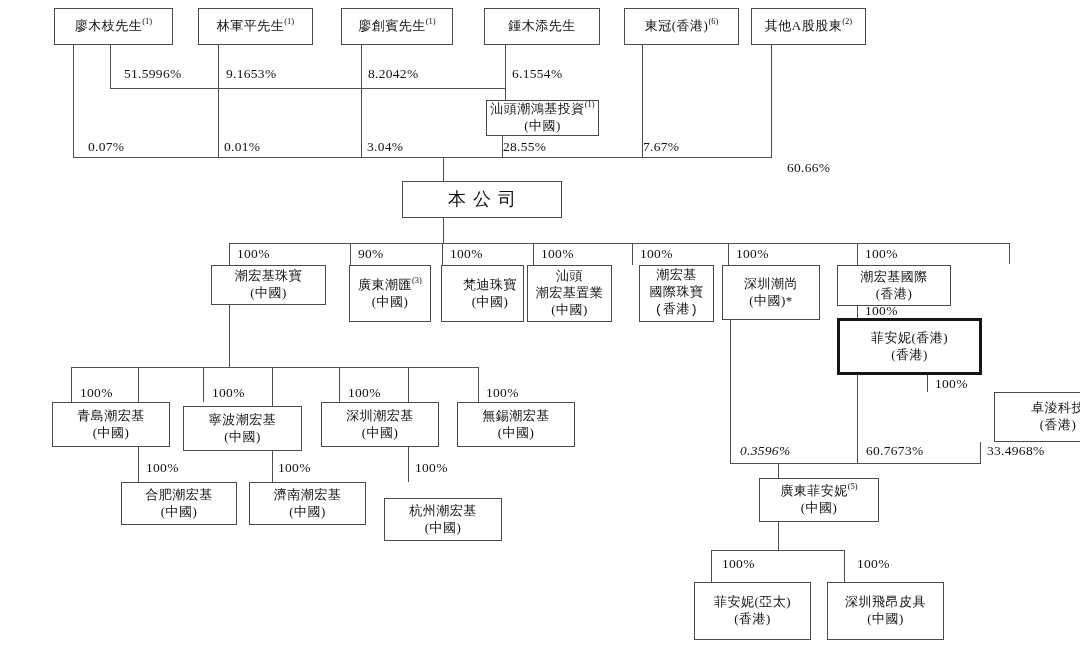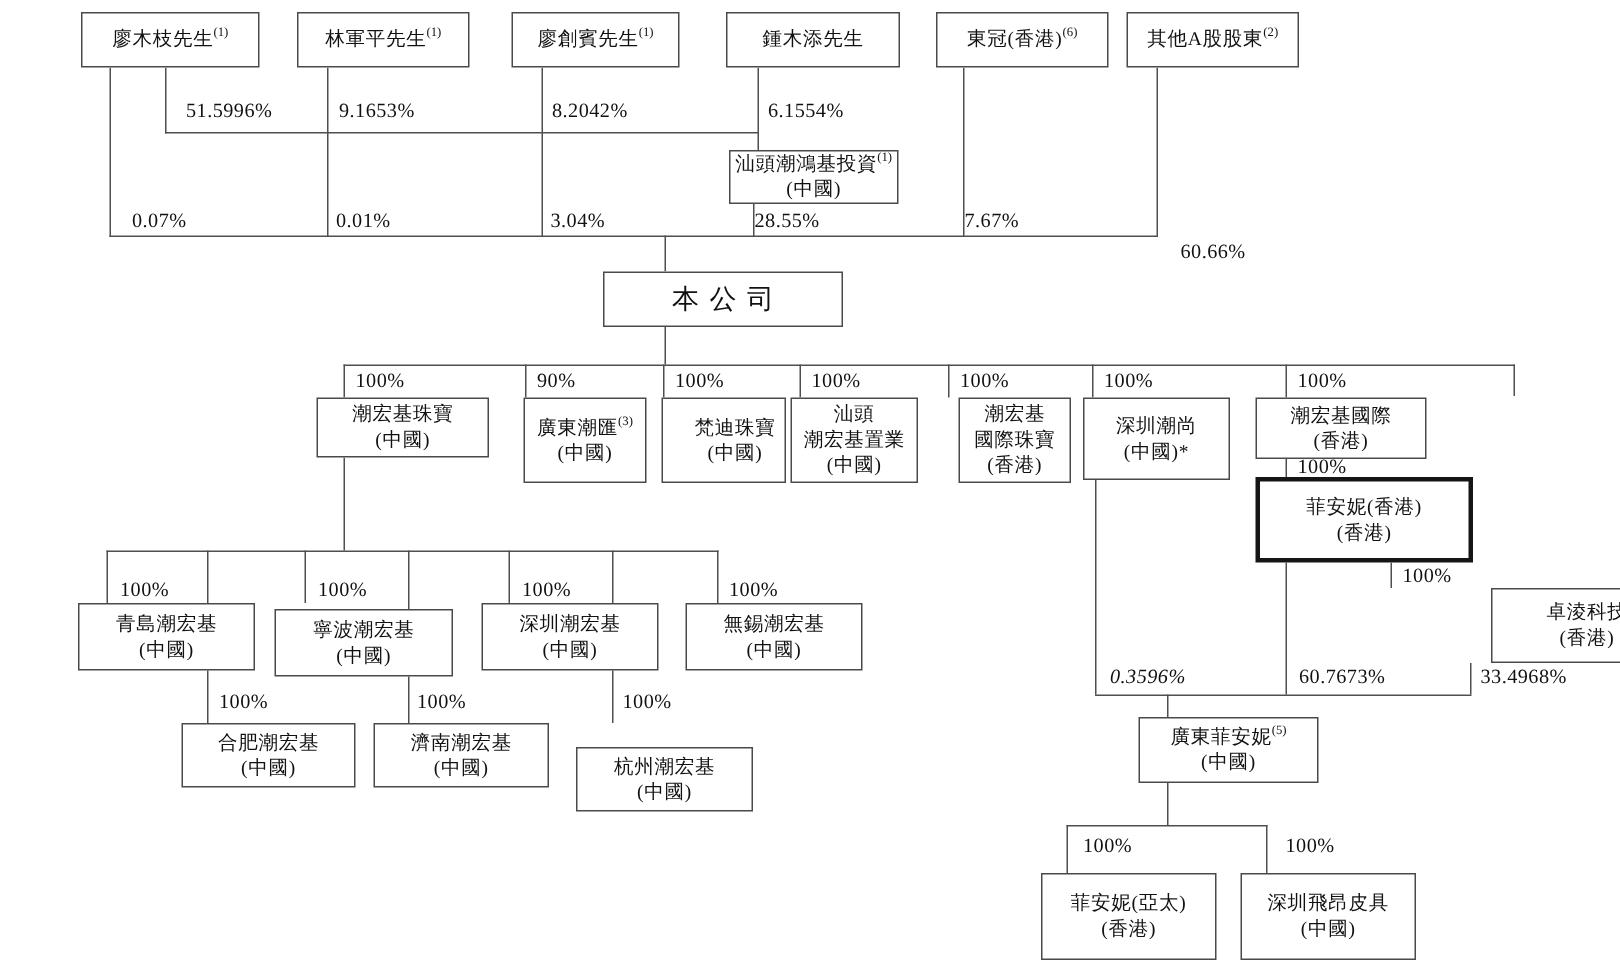--- a/index.html
+++ b/index.html
@@ -121,21 +121,21 @@
     </div>
     <div class="box" style="left: 402px; top: 265px; width: 83px; height: 57px; padding-left: 15px;">
       <div class="bline"><span>梵迪珠寶</span></div>
       <div class="bline"><span>(中國)</span></div>
     </div>
     <div class="box" style="left: 488px; top: 265px; width: 85px; height: 57px;">
       <div class="bline"><span>汕頭</span></div>
       <div class="bline"><span>潮宏基置業</span></div>
       <div class="bline"><span>(中國)</span></div>
     </div>
-    <div class="box" style="left: 600px; top: 265px; width: 75px; height: 57px;">
+    <div class="box" style="left: 600px; top: 265px; width: 75px; height: 57px; font-family: Liberation Mono, monospace;">
       <div class="bline"><span>潮宏基</span></div>
       <div class="bline"><span>國際珠寶</span></div>
       <div class="bline"><span>(香港)</span></div>
     </div>
     <div class="box" style="left: 683px; top: 265px; width: 98px; height: 55px;">
       <div class="bline"><span>深圳潮尚</span></div>
       <div class="bline"><span>(中國)*</span></div>
     </div>
     <div class="box" style="left: 798px; top: 265px; width: 114px; height: 41px;">
       <div class="bline"><span>潮宏基國際</span></div>

